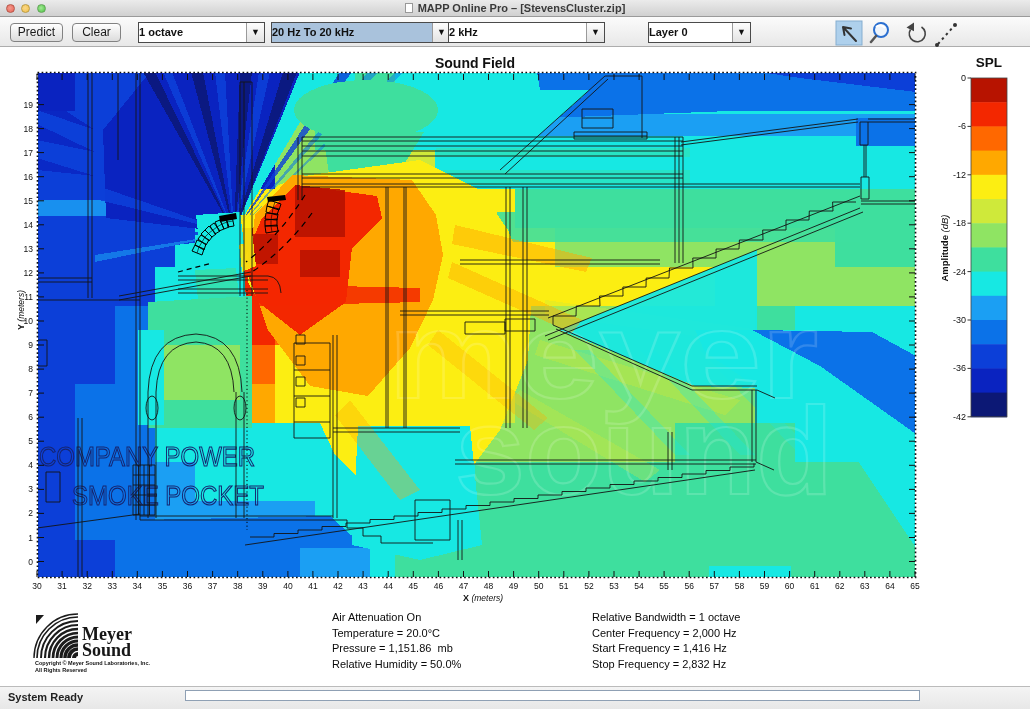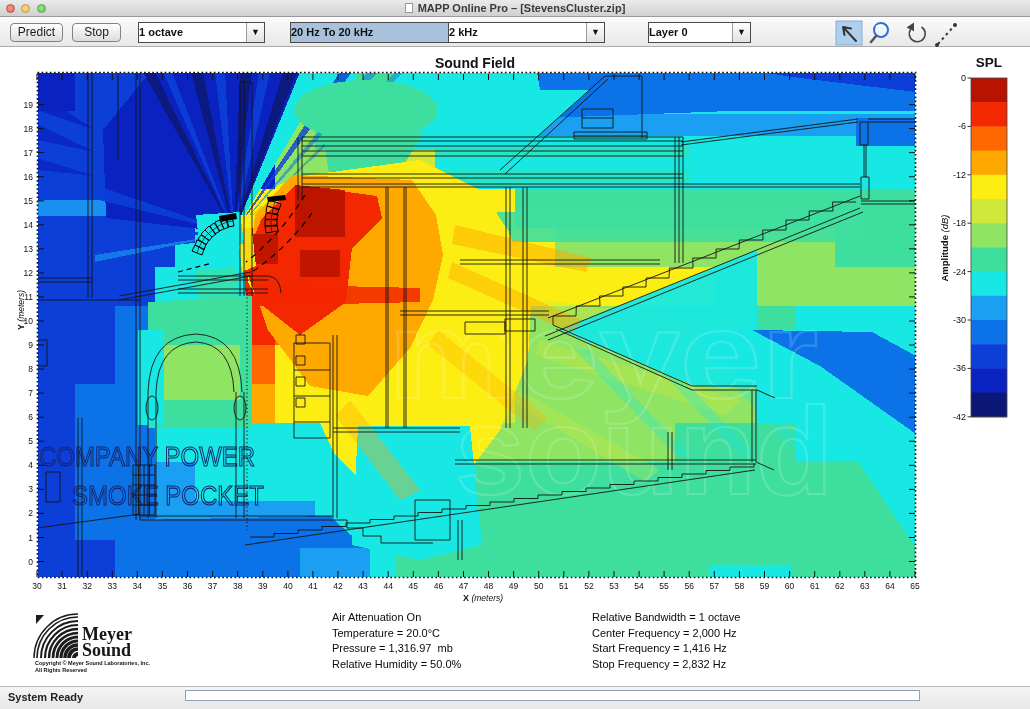--- a/index.html
+++ b/index.html
@@ -14,23 +14,23 @@
 .info{position:absolute;font-size:11px;color:#0a0a0a;line-height:15.5px;white-space:pre}
 </style></head><body>
 <div class="titlebar">
  <div class="tl" style="left:6px;background:radial-gradient(circle at 3px 3px,#f29a8e,#ea5f51);border:1px solid #b5574a"></div>
  <div class="tl" style="left:21px;background:radial-gradient(circle at 3px 3px,#f8d88a,#f5bf45);border:1px solid #b99b43"></div>
  <div class="tl" style="left:36.5px;background:radial-gradient(circle at 3px 3px,#a5e897,#45c33c);border:1px solid #64a45a"></div>
  <div class="title"><span style="display:inline-block;width:8px;height:10px;border:1px solid #999;background:#fff;vertical-align:-1px;margin-right:5px"></span>MAPP Online Pro – [StevensCluster.zip]</div>
 </div>
 <div class="toolbar">
  <div class="btn" style="left:10px;width:53px">Predict</div>
- <div class="btn" style="left:72px;width:49px">Stop</div>
+ <div class="btn" style="left:72px;width:49px">Clear</div>
  <div class="dd" style="left:138px;width:127px">1 octave<span class="ar">▼</span></div>
- <div class="dd" style="left:290px;width:180px;background:#a9c2dc">20 Hz To 20 kHz<span class="ar">▼</span></div>
+ <div class="dd" style="left:271px;width:180px;background:#a9c2dc">20 Hz To 20 kHz<span class="ar">▼</span></div>
  <div class="dd" style="left:448px;width:157px">2 kHz<span class="ar">▼</span></div>
  <div class="dd" style="left:648px;width:103px">Layer 0<span class="ar">▼</span></div>
  <svg style="position:absolute;left:830px;top:0" width="140" height="30">
   <rect x="6" y="4" width="26" height="24" fill="#aed0ec" stroke="#85aed0"></rect>
   <path d="M13 10L26 24M13 10l1.5 8M13 10l8 1.5" stroke="#333" stroke-width="2" fill="none" stroke-linecap="round"></path>
   <circle cx="51" cy="13" r="7" fill="#eef4fb" stroke="#2a6fd0" stroke-width="2"></circle>
   <path d="M46 19l-5 6" stroke="#555" stroke-width="2.5" stroke-linecap="round"></path>
   <path d="M46 10a6 6 0 0 1 9 1" stroke="#fff" stroke-width="2" fill="none"></path>
   <path d="M91.5 10A8 8 0 1 1 80.5 12.5" stroke="#444" stroke-width="1.6" fill="none"></path>
   <path d="M84 5.5l-7.5 5 7.5 3.8z" fill="#444"></path>
@@ -670,21 +670,21 @@
 <path d="M53 658A25 25 0 0 1 78 633" stroke="#1c1c1c" stroke-width="2.70" fill="none"></path>
 <path d="M49 658A29 29 0 0 1 78 629" stroke="#1c1c1c" stroke-width="2.44" fill="none"></path>
 <path d="M45 658A33 33 0 0 1 78 625" stroke="#1c1c1c" stroke-width="2.18" fill="none"></path>
 <path d="M41 658A37 37 0 0 1 78 621" stroke="#1c1c1c" stroke-width="1.92" fill="none"></path>
 <path d="M37 658A41 41 0 0 1 78 617" stroke="#1c1c1c" stroke-width="1.66" fill="none"></path>
 <path d="M34 658A44 44 0 0 1 78 614" stroke="#1c1c1c" stroke-width="1.40" fill="none"></path>
 <path d="M36 615h8l-8 9z" fill="#1c1c1c"></path>
 </svg>
 <div class="info" style="left:332px;top:610px">Air Attenuation On
 Temperature = 20.0°C
-Pressure = 1,316.97  mb
+Pressure = 1,151.86  mb
 Relative Humidity = 50.0%</div>
 <div class="info" style="left:592px;top:610px">Relative Bandwidth = 1 octave
 Center Frequency = 2,000 Hz
 Start Frequency = 1,416 Hz
 Stop Frequency = 2,832 Hz</div>
 <div style="position:absolute;left:82px;top:627px;font-family:'Liberation Serif',serif;font-weight:bold;font-size:18px;line-height:15.5px;color:#161616">Meyer<br>Sound</div>
 <div style="position:absolute;left:35px;top:660px;font-size:5.5px;font-weight:bold;color:#111;line-height:6.5px">Copyright © Meyer Sound Laboratories, Inc.<br>All Rights Reserved</div>
 <div class="sb">
     <span style="position:absolute;left:8px;top:4px">System Ready</span>
 <div style="position:absolute;left:185px;top:3px;width:735px;height:11px;background:#fff;border:1px solid #8fa0b4"></div>

